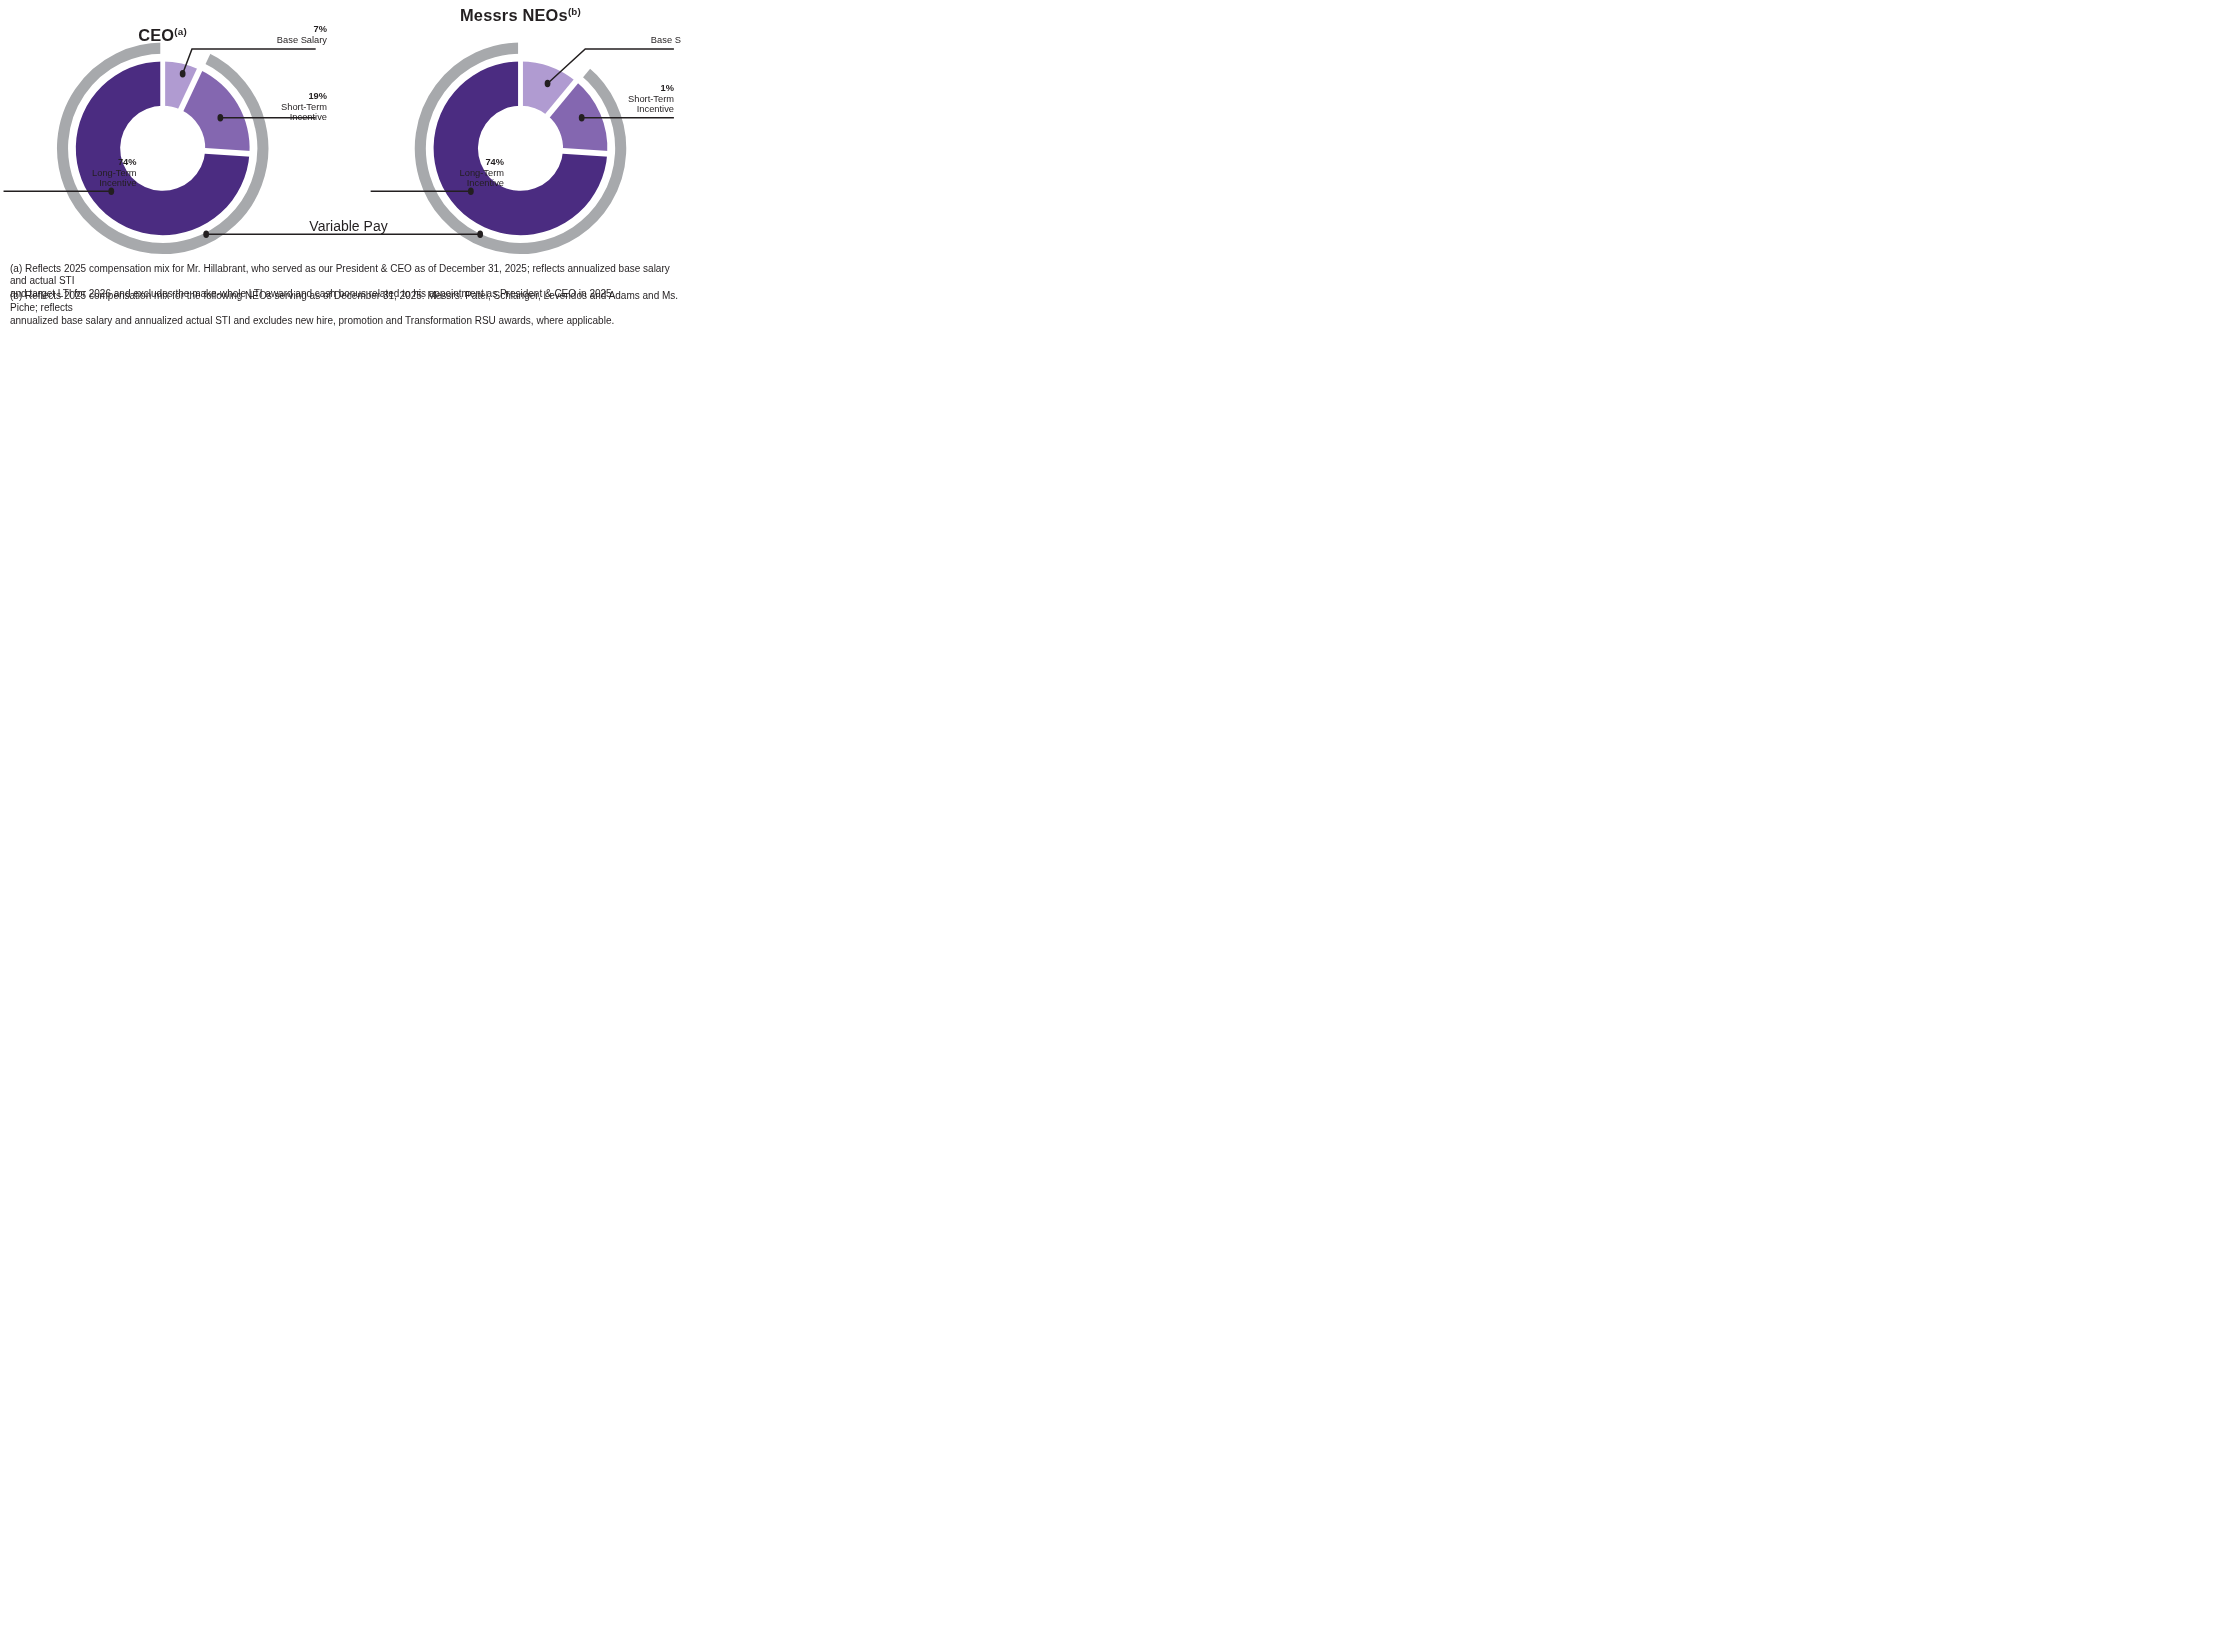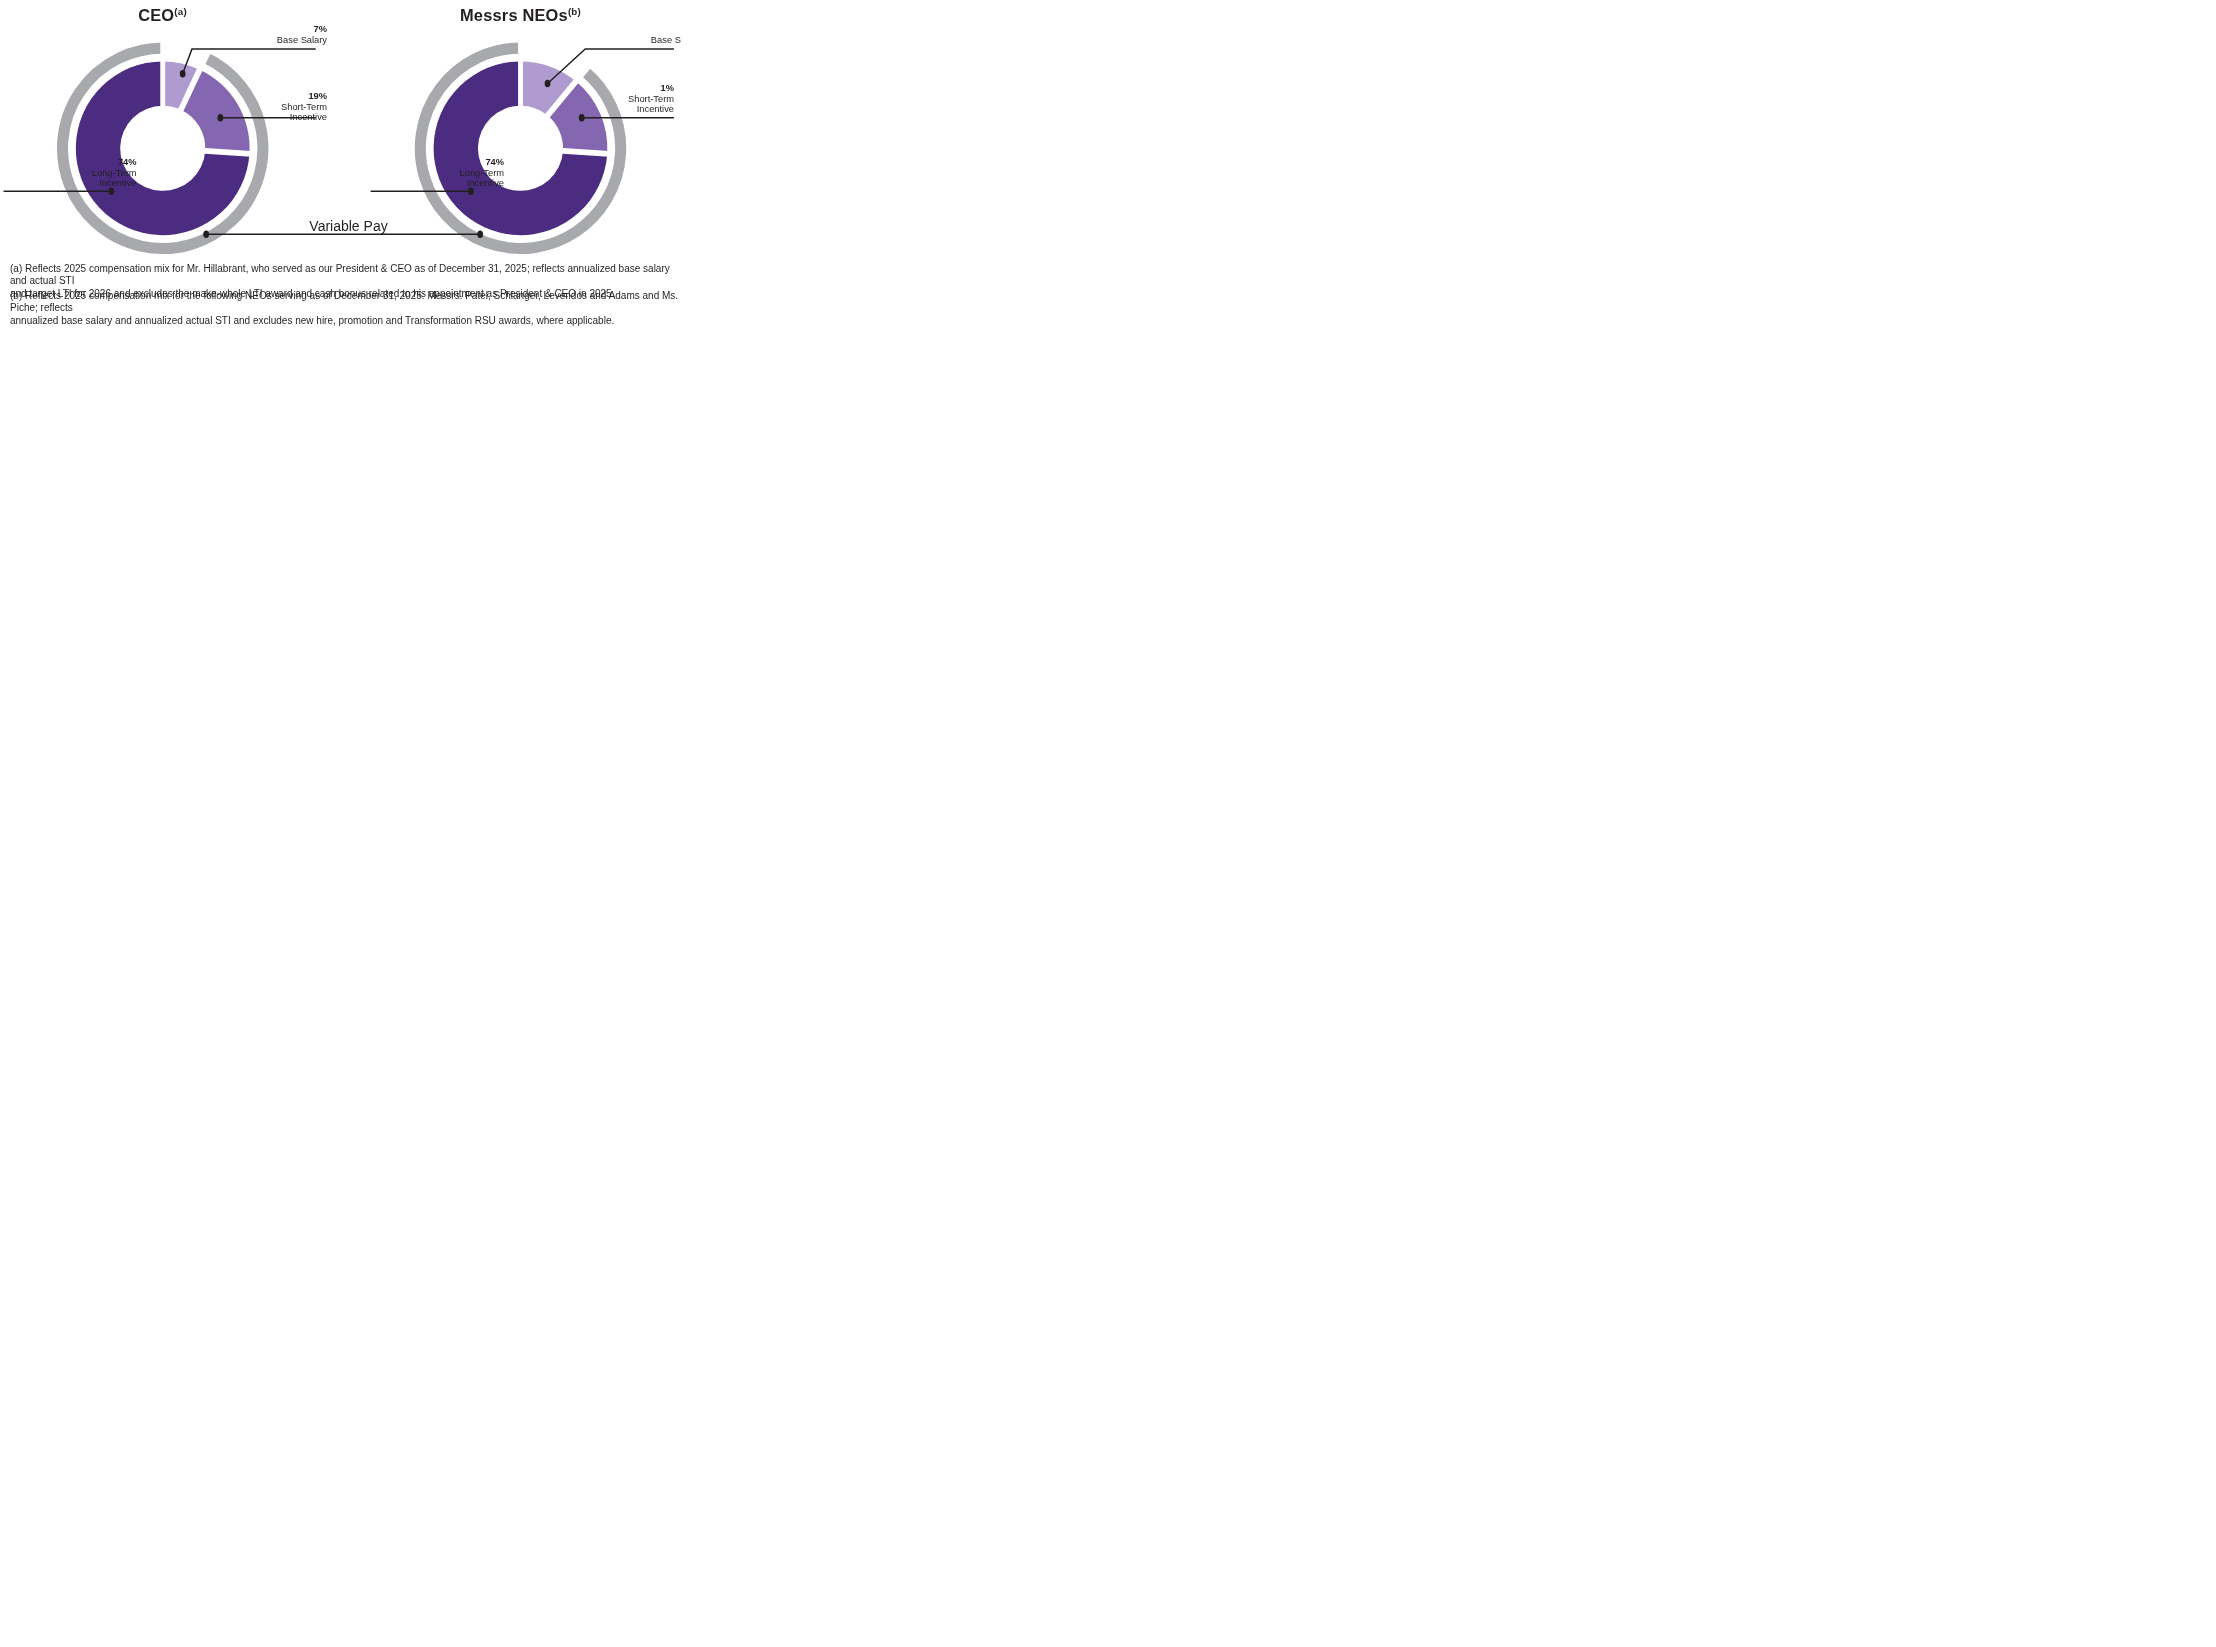--- a/index.html
+++ b/index.html
@@ -19,21 +19,21 @@
     width: 177px;
     text-align: center;
     font-size: 16.4px;
     font-weight: bold;
     letter-spacing: 0.2px;
   }
   .chart-title sup {
     font-size: 9.8px;
     vertical-align: 6.2px;
   }
-  .title-1 { left: 74px; }
+  .title-1 { left: 74px; margin-top: 20px; }
   .title-2 { left: 432px; }
   .lbl {
     position: absolute;
     width: 133px;
     font-size: 9.3px;
     line-height: 10.6px;
   }
   .lbl .pct { font-weight: bold; }
   .lbl .seg-name { white-space: pre-line; }
   .align-r { text-align: right; }

